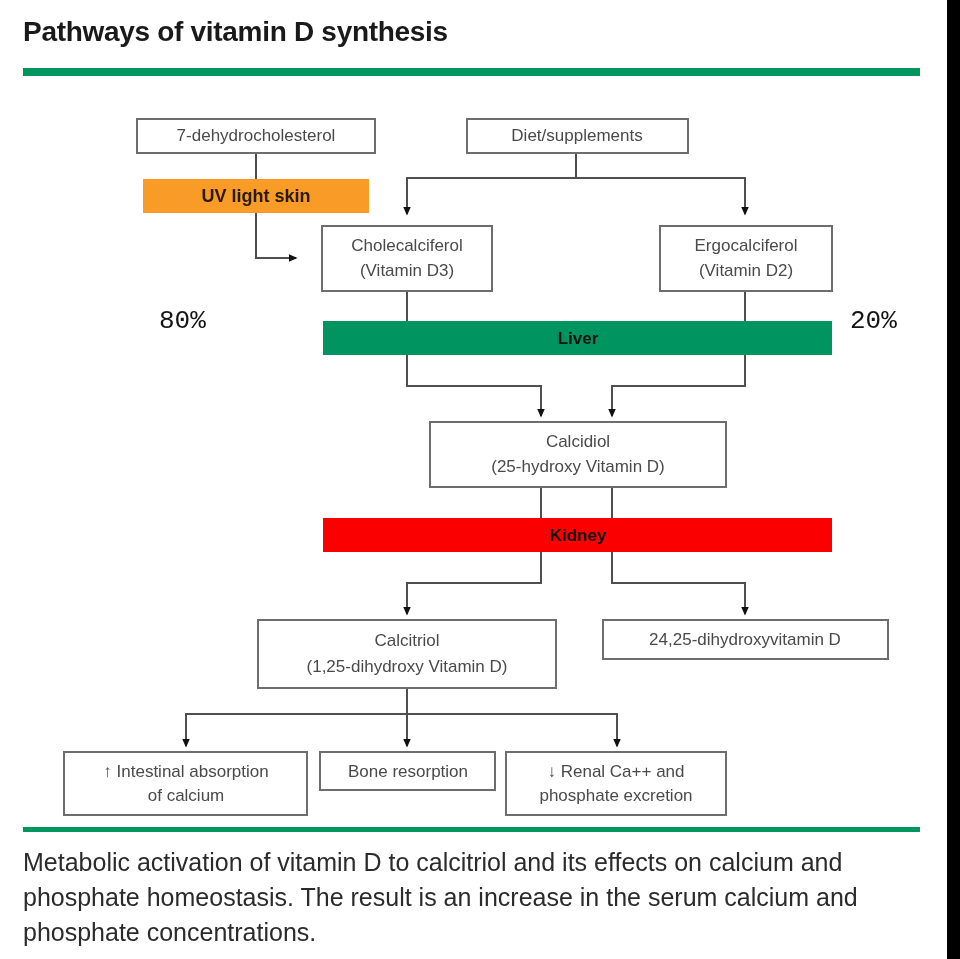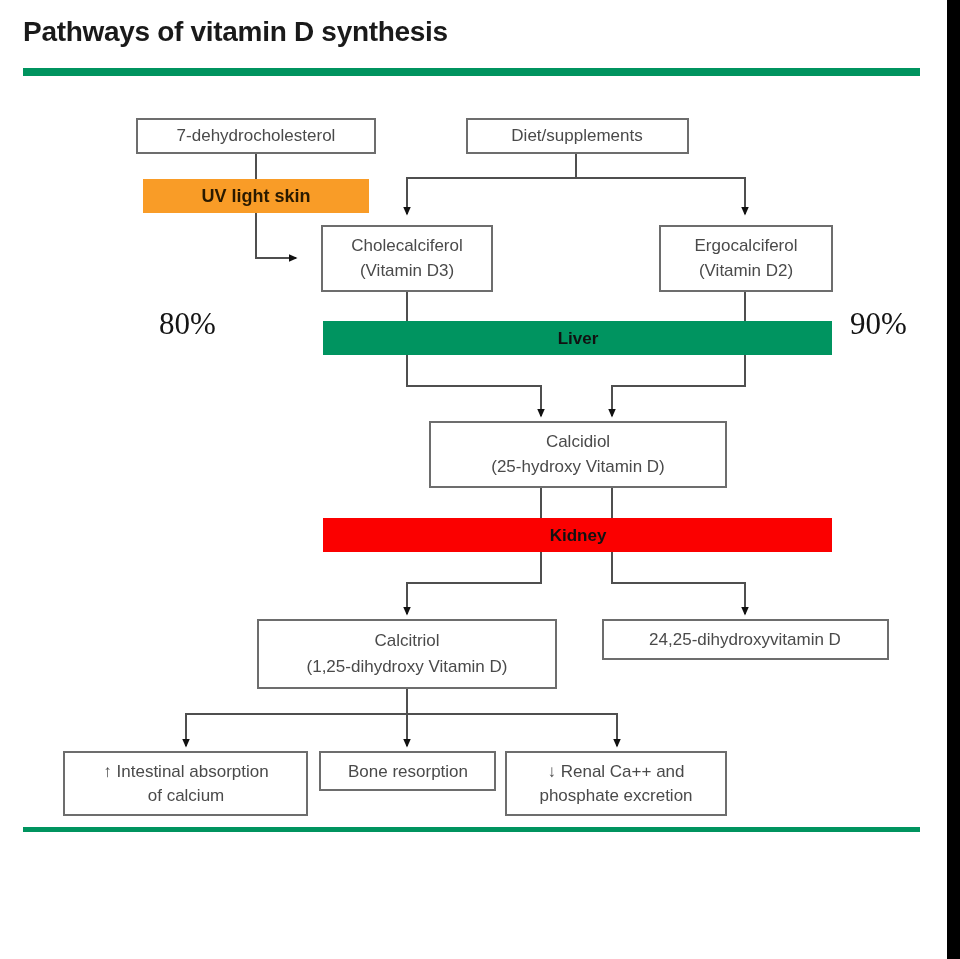--- a/index.html
+++ b/index.html
@@ -67,23 +67,23 @@
   }
   #diagram {
     position: absolute;
     left: 0;
     top: 96px;
     width: 947px;
     height: 745px;
   }
   .pct {
     position: absolute;
-    font-size: 31px;
+    font-size: 26px;
     color: #141414;
-    font-family: Liberation Serif, serif;
+    font-family: Liberation Mono, monospace;
   }
   #pct-80 { left: 159px; top: 210px; }
   #pct-20 { left: 850px; top: 210px; }
 
   
   svg text.boxlabel {
     font-family: "Liberation Sans", sans-serif;
     font-size: 17px;
     fill: #4a4a4a;
     text-anchor: middle;
@@ -220,20 +220,21 @@
       </g>
 
       <g>
         <rect class="node" x="506" y="656" width="220" height="63"></rect>
         <text class="boxlabel" x="616" y="681">↓ Renal Ca++ and</text>
         <text class="boxlabel" x="616" y="705">phosphate excretion</text>
       </g>
     </svg>
 
     <div class="pct" id="pct-80">80%</div>
-    <div class="pct" id="pct-20">90%</div>
+    <div class="pct" id="pct-20">20%</div>
   </div>
 
   <div class="rule" id="rule-bottom"></div>
 
+  <div id="caption">Metabolic activation of vitamin D to calcitriol and its effects on calcium and phosphate homeostasis. The result is an increase in the serum calcium and phosphate concentrations.</div>
 </div>
 
 <div id="right-strip"></div>
 
 </body></html>

